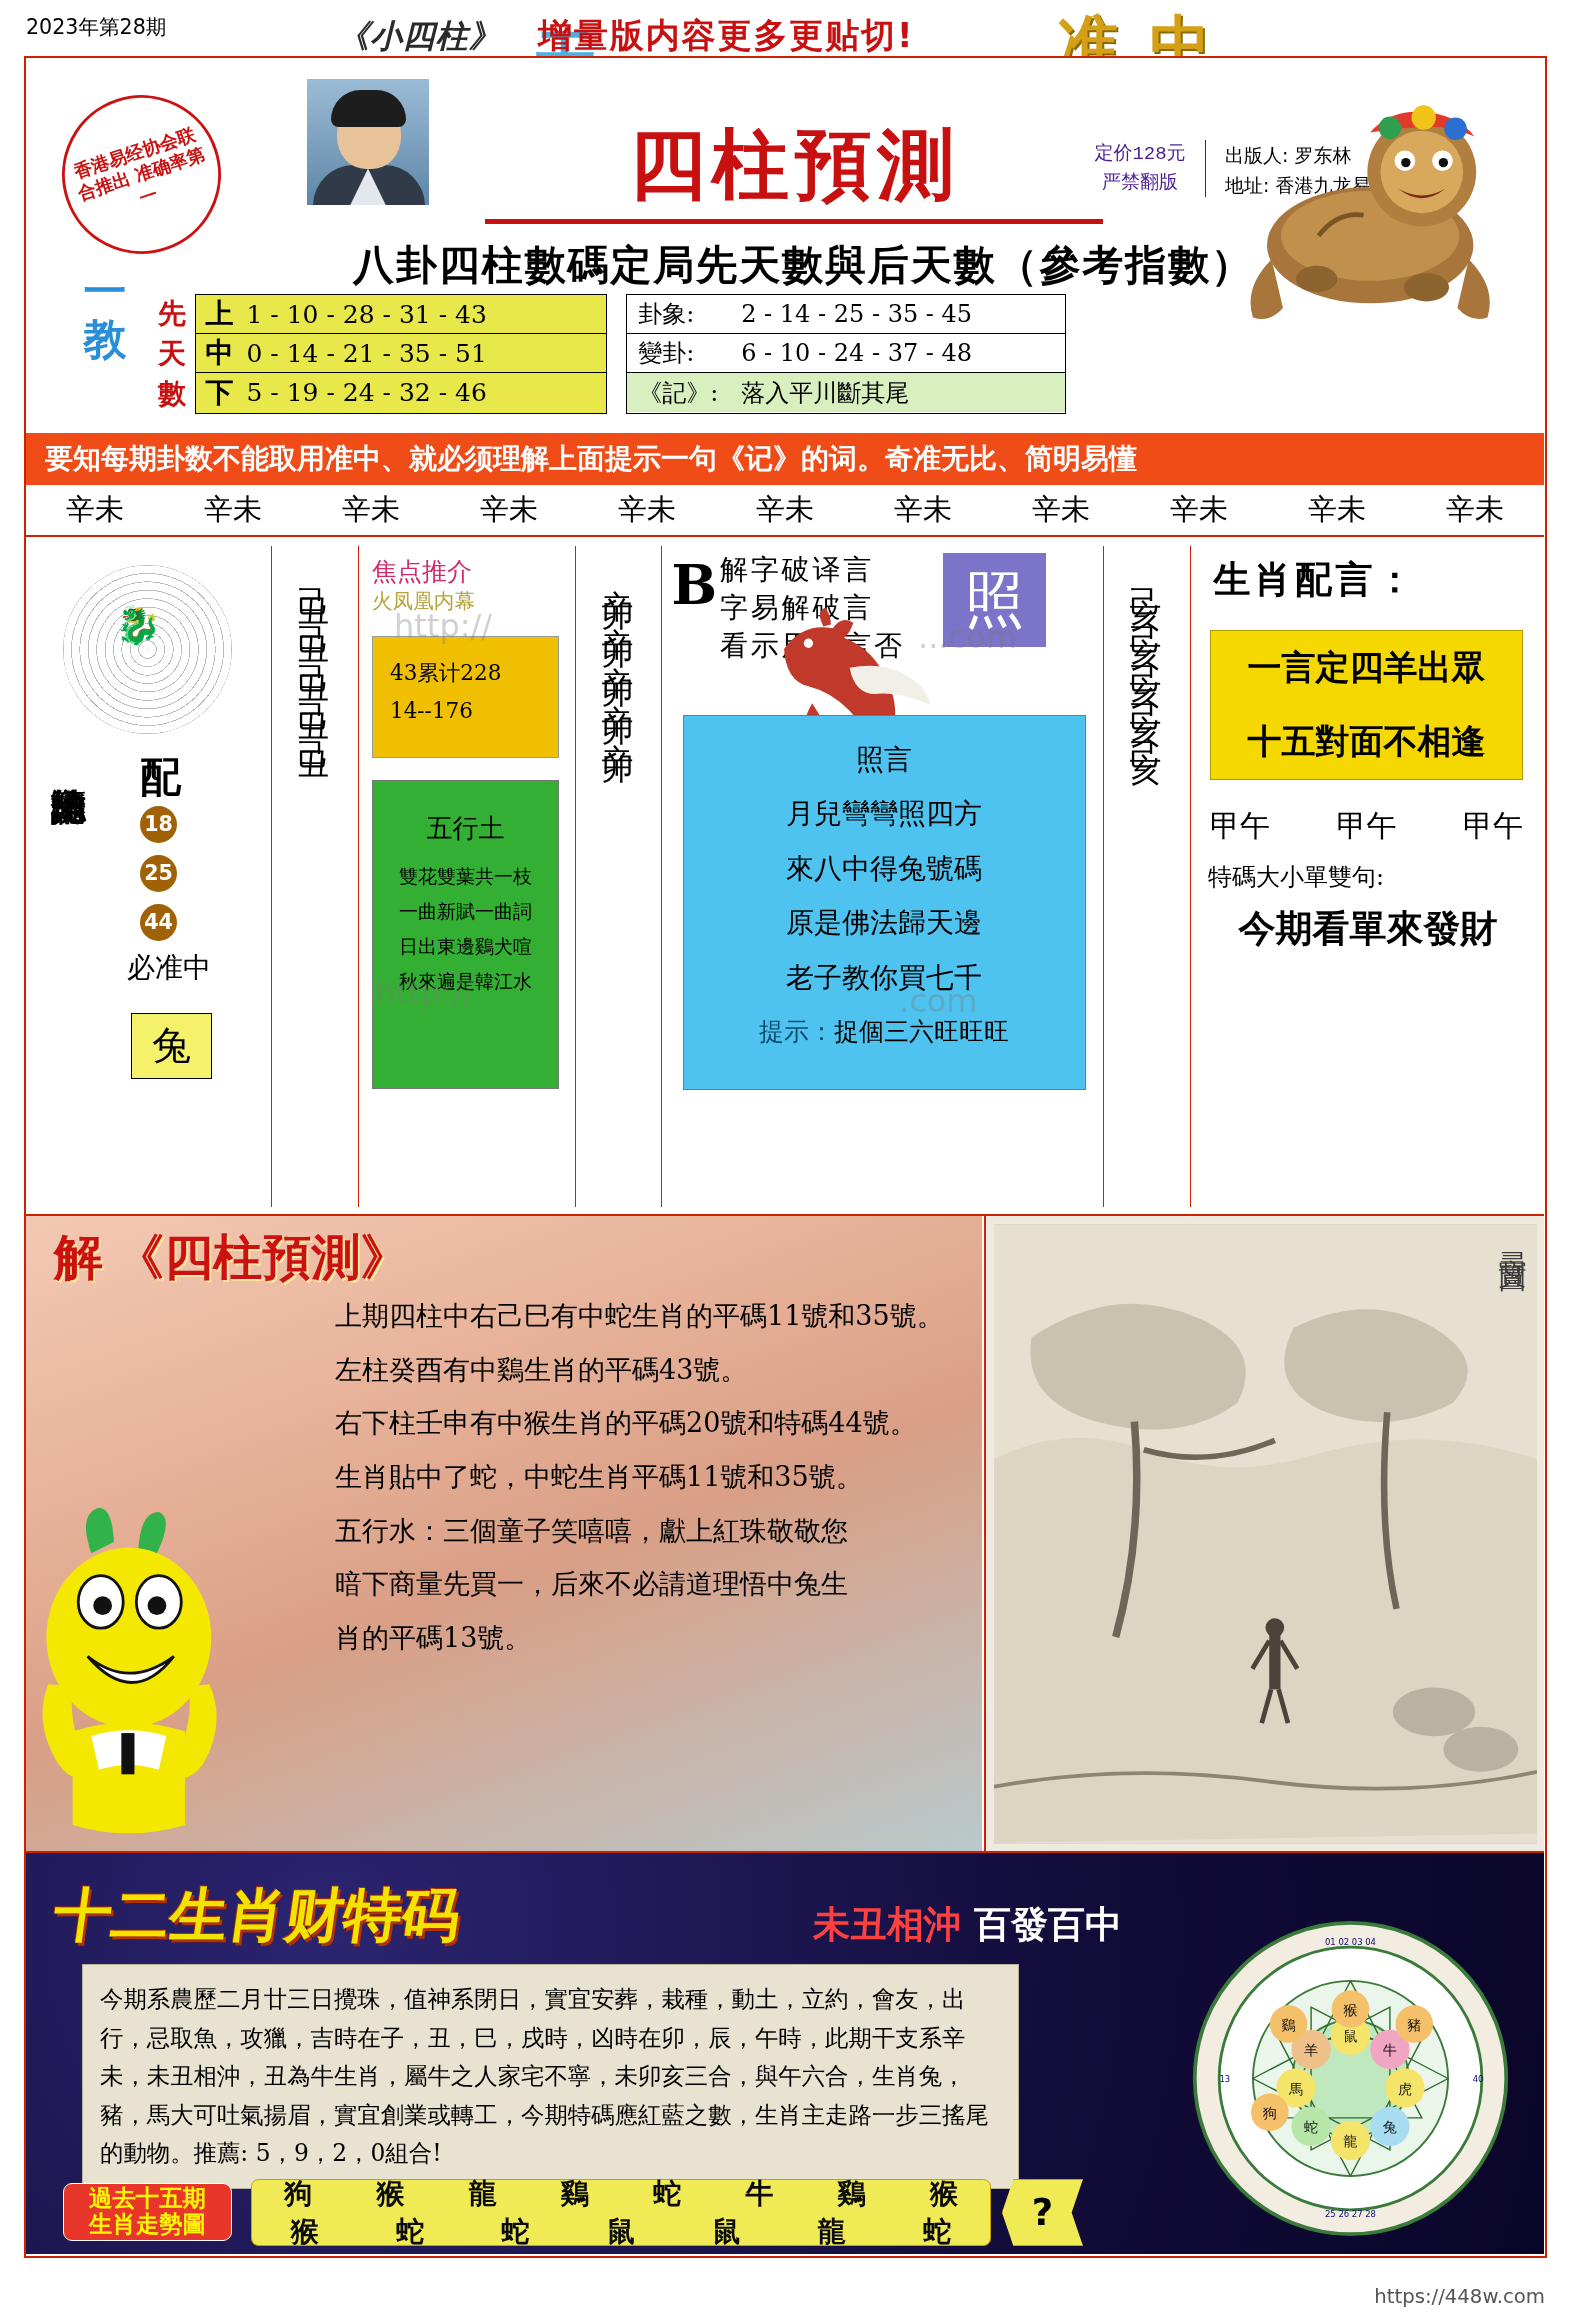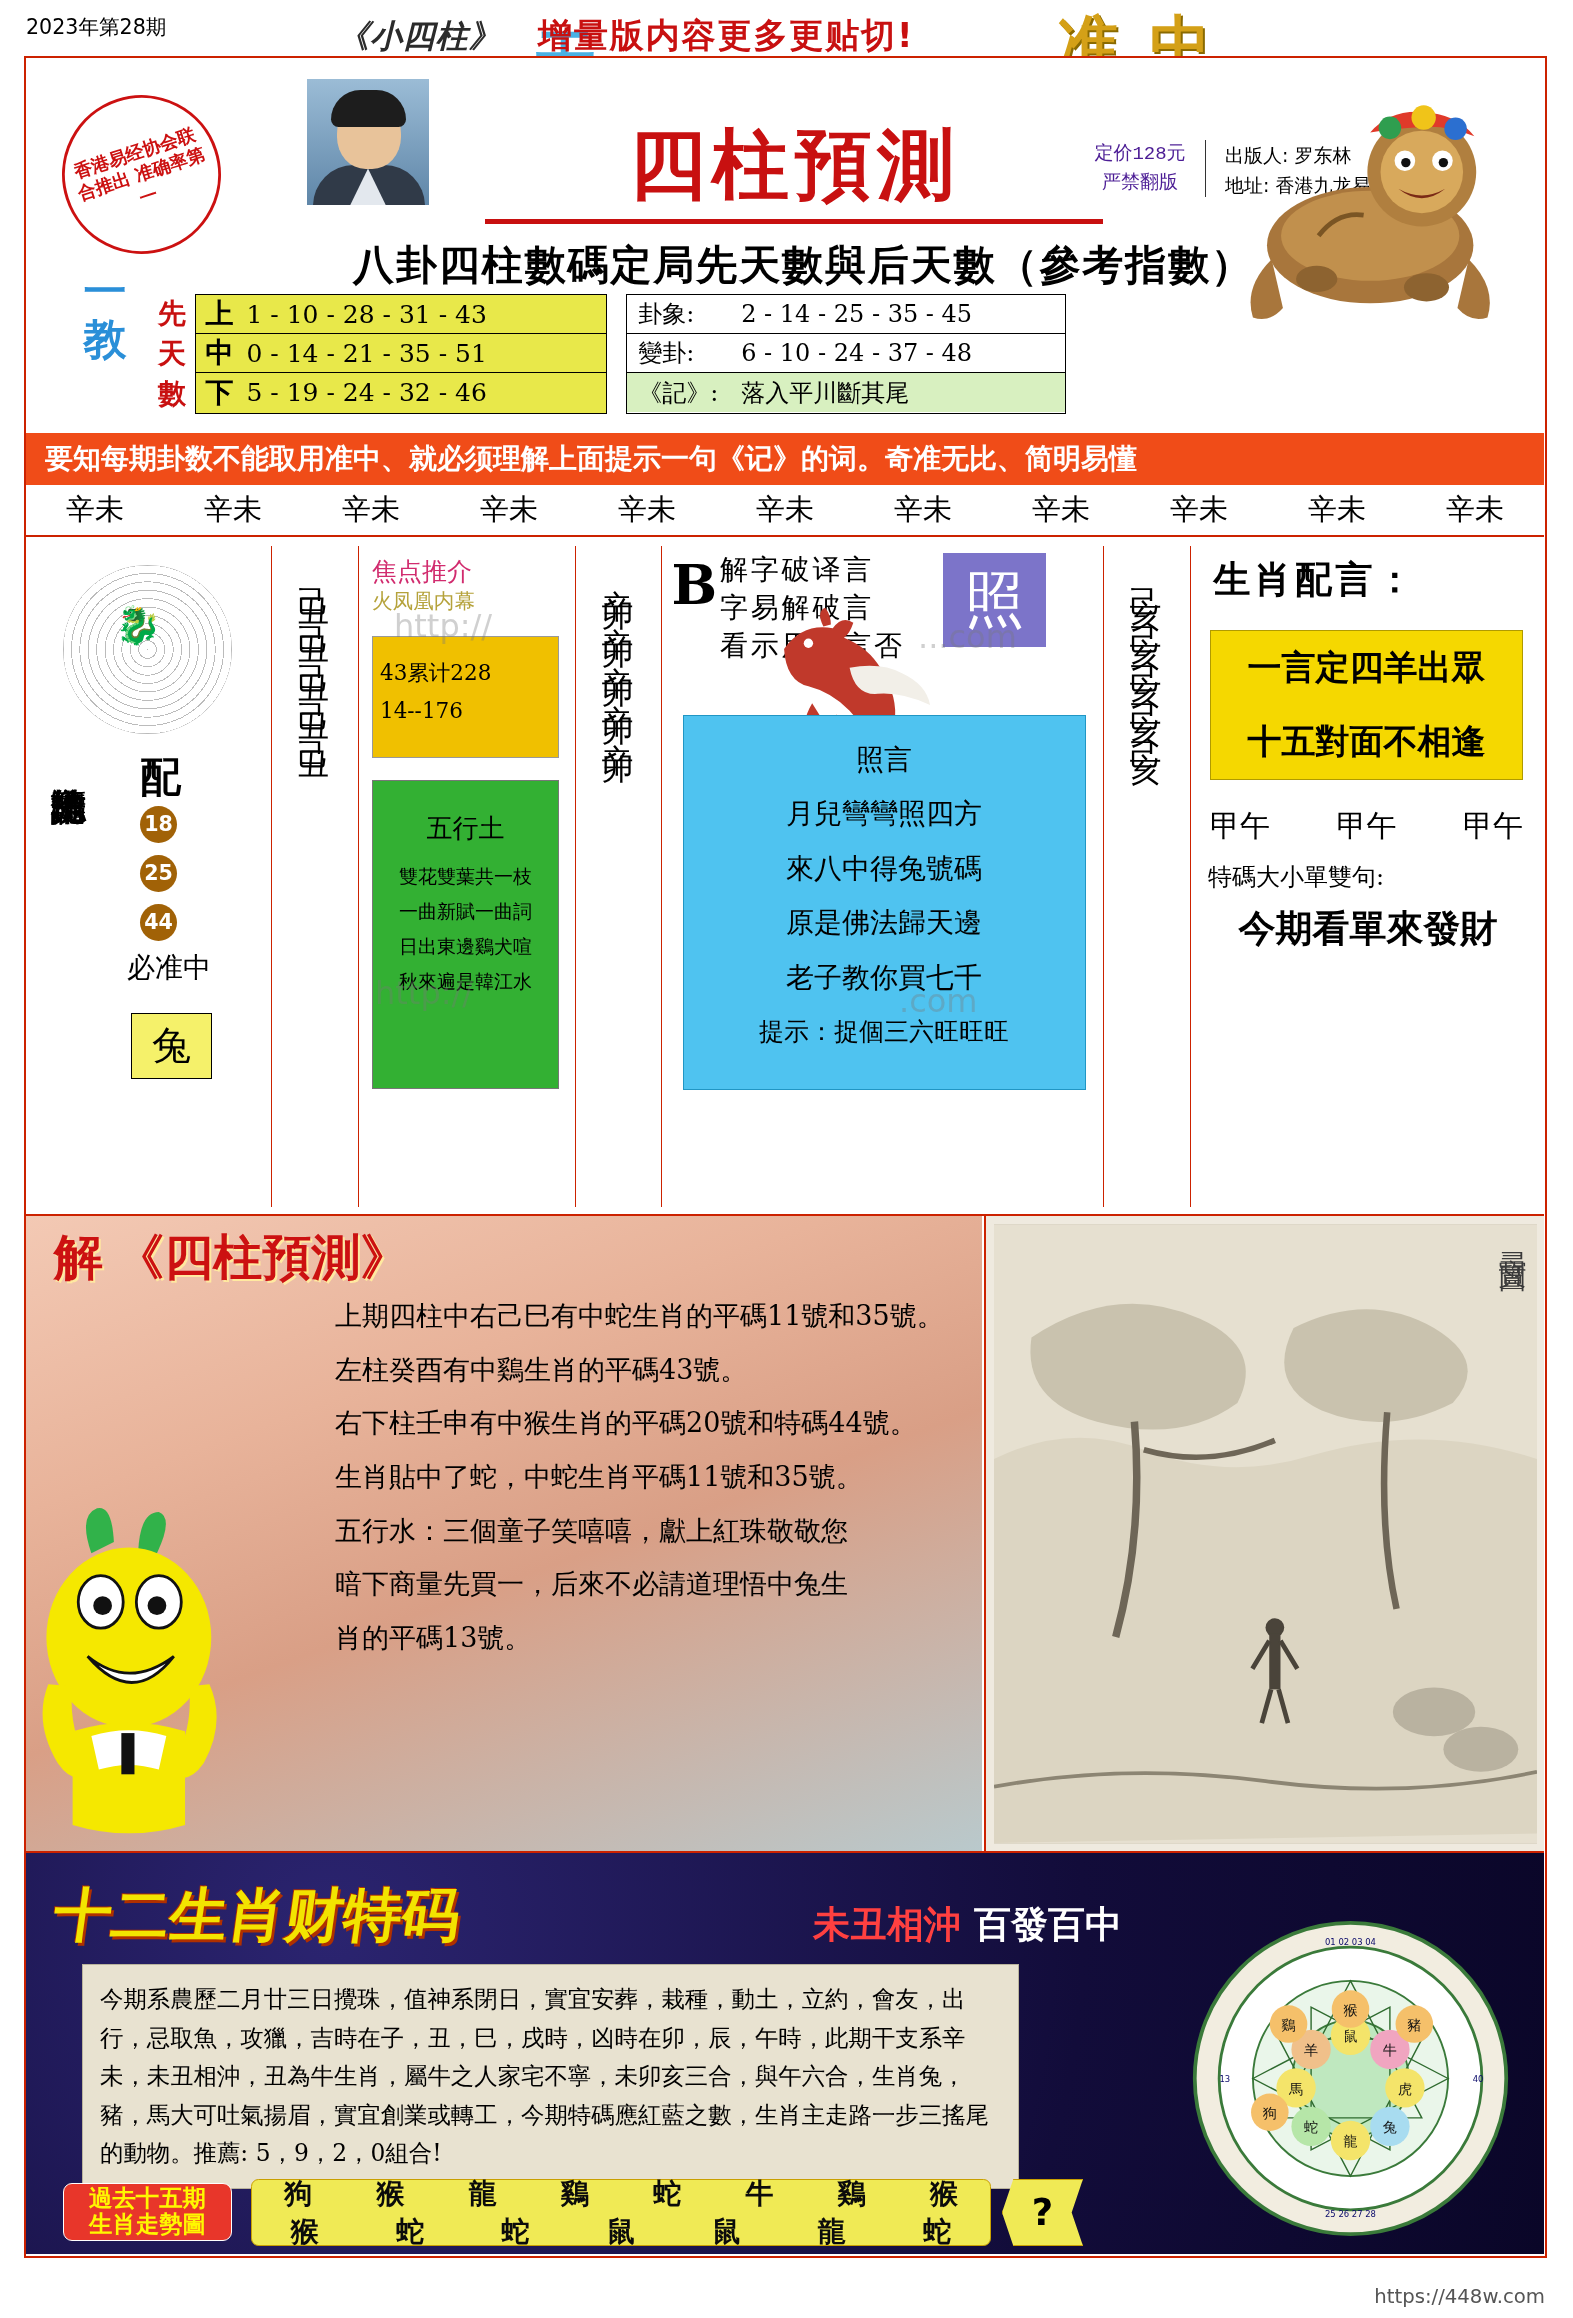--- a/index.html
+++ b/index.html
@@ -214,21 +214,21 @@
   .focus-title {
     position:absolute; left:13px; top:9.4px; font-size:25px; color:#d12b6e;
     font-family:"DejaVu Serif", serif;
   }
   .focus-sub {
     position:absolute; left:13px; top:41px; font-size:20.6px; color:#b5a23a;
   }
   .yellow-box {
     position:absolute; left:13px; top:90px; width:187px; height:122px;
     background:#f0c000; border:0.9px solid #999;
-    font-size:21.5px; color:#000; padding:17px 7px; line-height:1.8;
+    font-size:21.5px; color:#000; padding:17px 17px; line-height:1.8;
     font-family:"DejaVu Serif", serif;
   }
   .green-box {
     position:absolute; left:13px; top:234px; width:187px; height:309px;
     background:#33b033; border:0.9px solid #777; padding:11.2px 7.5px;
     text-align:center; color:#000; font-family:"DejaVu Serif", serif;
   }
   .green-box .gtitle { font-size:26px; margin-bottom:13px;margin-top:19px; }
   .green-box .gline { font-size:19px; line-height:1.85; }
   .b-letter {
@@ -248,21 +248,21 @@
     position:absolute; left:94px; top:56px; width:234px; height:150px;
   }
   .cyan-box {
     position:absolute; left:20.6px; top:169px; width:403px; height:375px;
     background:#4fc3f0; border:0.9px solid #2196c4;
     padding:17px 0; text-align:center;
     font-family:"DejaVu Serif", serif;
   }
   .cyan-box .cline { font-size:28px; line-height:1.95; color:#000; }
   .cyan-box .hint { font-size:25px; margin-top:9.4px; }
-  .hint-tag { color:#000000; }
+  .hint-tag { color:#0c4a6e; }
   .shengxiao-title {
     position:absolute; left:22.5px; top:9.4px; font-size:37px; font-weight:bold;
     color:#000; font-family:"DejaVu Serif", serif; letter-spacing:3.7px;
   }
   .yellow-phrase {
     position:absolute; left:19px; top:84px; width:313px; height:150px;
     background:#f5d800; border:0.9px solid #b09a00;
     display:flex; flex-direction:column; align-items:center; justify-content:space-around;
     font-size:34px; font-family:"DejaVu Serif", serif; color:#000; font-weight:bold;
   }

